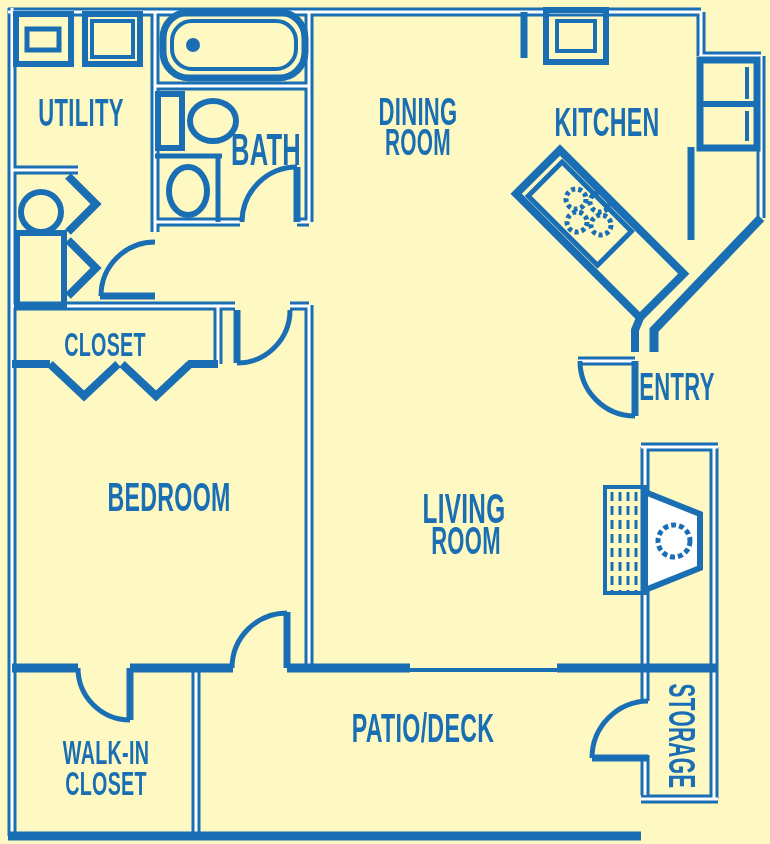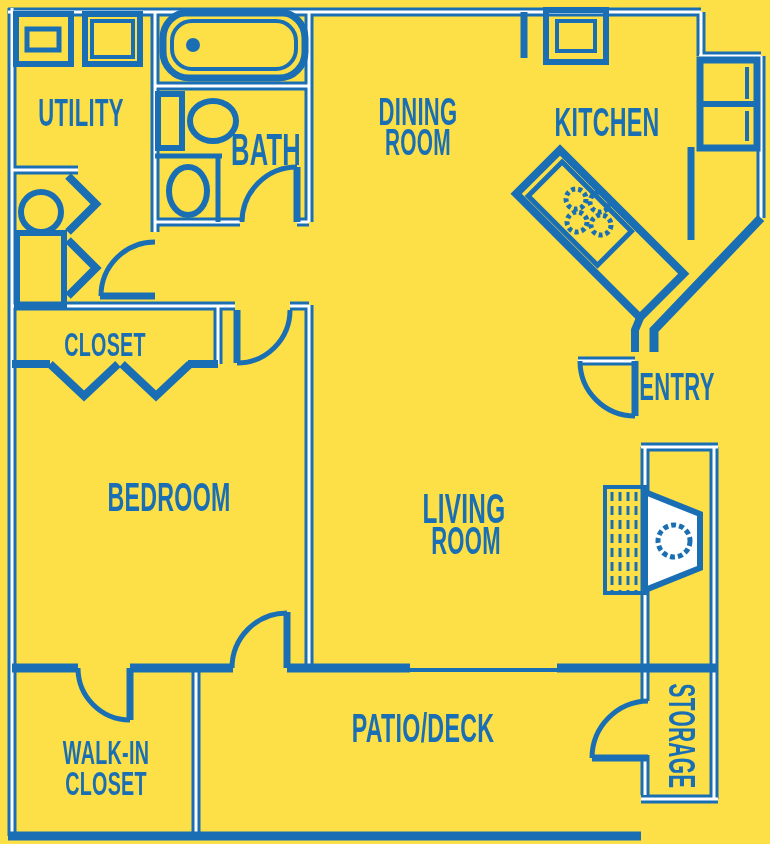--- a/index.html
+++ b/index.html
@@ -1,18 +1,18 @@
 <!DOCTYPE html>
 <html style="--blue: #1A6FB4;"><head>
 <meta charset="utf-8">
 <style>
   :root { --blue:#1A6FB4; }
   html,body{margin:0;padding:0;background:#fff;}
   .plan{
-    position:relative;width:770px;height:844px;background:#fde047;overflow:hidden;
+    position:relative;width:770px;height:844px;background:#fef9c3;overflow:hidden;
     font-family:"Liberation Sans",sans-serif;
   }
   .plan svg{position:absolute;left:0;top:0;}
   .plan svg .ln{stroke:var(--blue);fill:none;}
   .plan svg .core{stroke:#fff;fill:none;}
   .plan svg .fillb{fill:var(--blue);stroke:none;}
   .lbl{
     position:absolute;color:var(--blue);font-weight:700;white-space:nowrap;
     letter-spacing:0.5px;line-height:1;
     transform:translate(-50%,-50%) scaleX(0.58);

